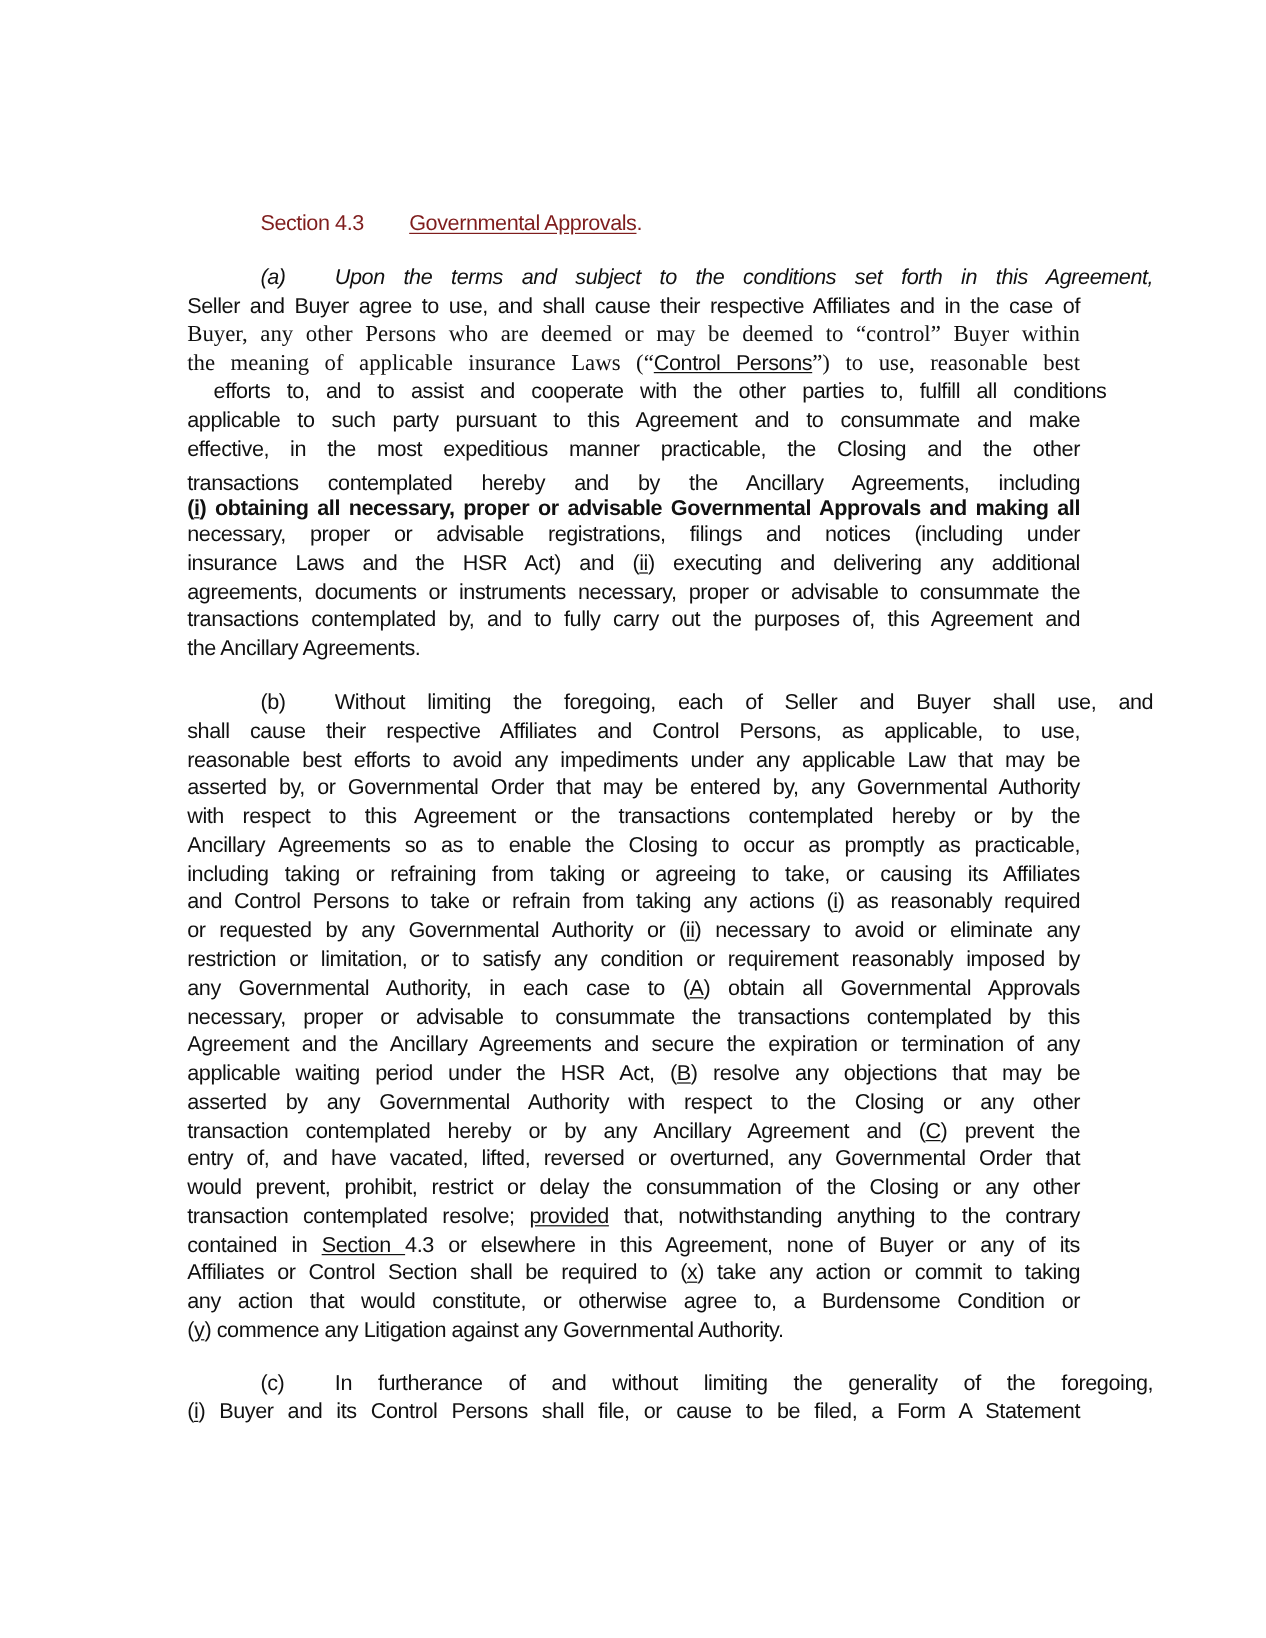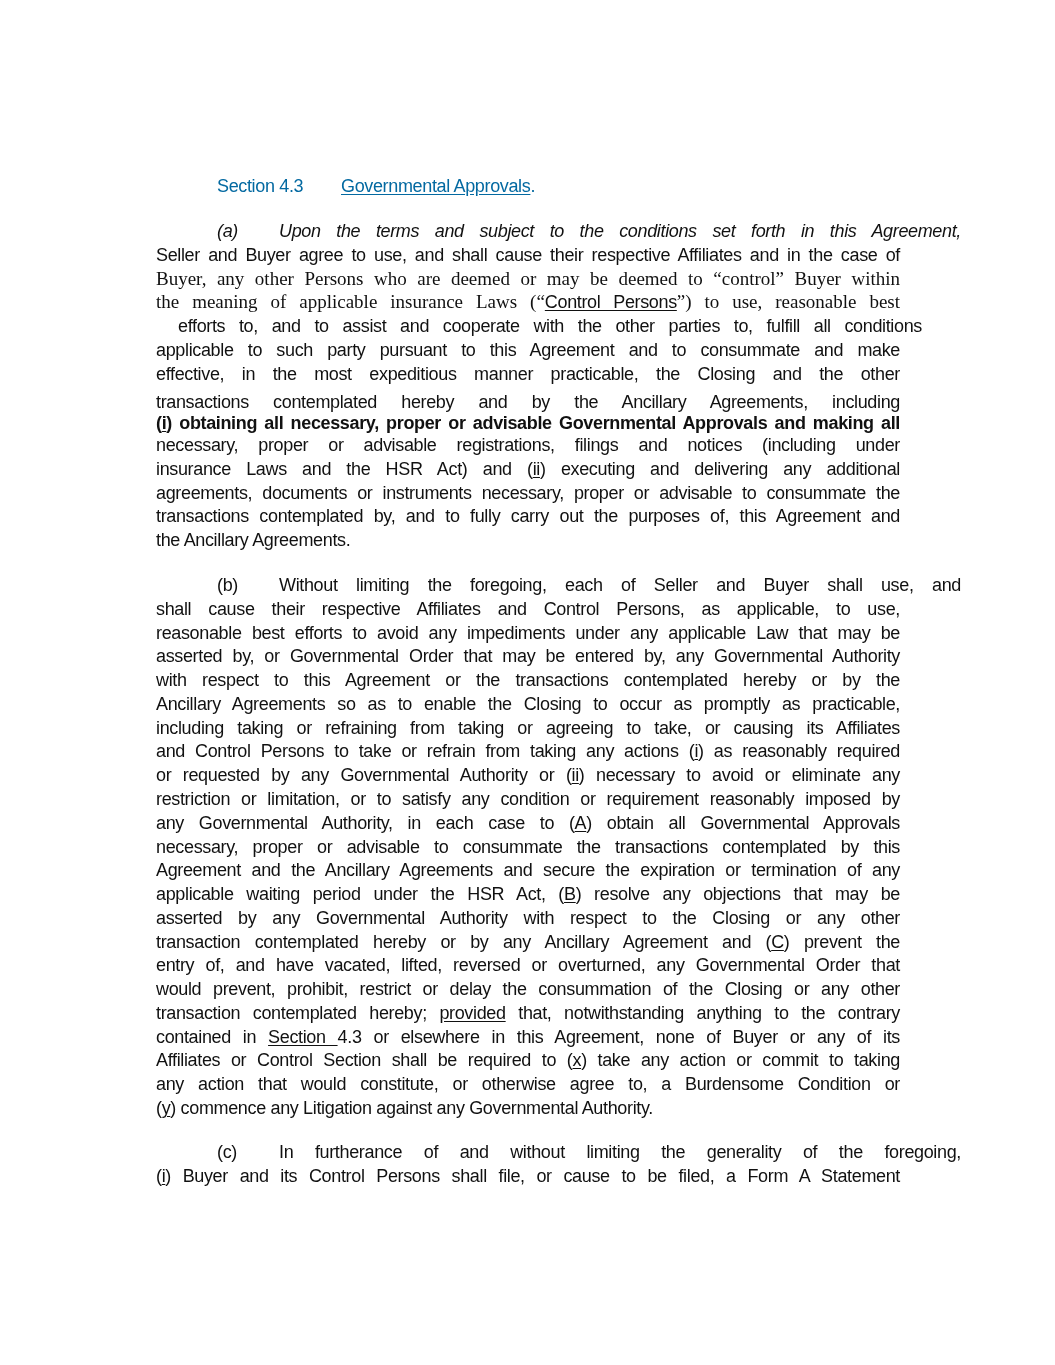--- a/index.html
+++ b/index.html
@@ -16,21 +16,21 @@
     white-space: nowrap;
     text-align: justify;
     text-align-last: justify;
     transform-origin: left top;
     letter-spacing: -0.35px;
     line-height: 24px;
   }
   .line.last { text-align-last: left; }
   .line.serif { font-family: "Liberation Serif", serif; font-size: 19px; letter-spacing: 0px; }
   .u { text-decoration: underline; text-underline-offset: 2px; }
-  .heading { position: absolute; top: 174px; left: 217px; font-family: "Liberation Sans", sans-serif; font-size: 18px; color:#0369a1; letter-spacing:-0.35px; white-space: nowrap; line-height:24px; }
+  .heading { position: absolute; top: 174px; left: 217px; font-family: "Liberation Sans", sans-serif; font-size: 18px; color:#7f1d1d; letter-spacing:-0.35px; white-space: nowrap; line-height:24px; }
   .heading .num { display: inline-block; width: 124px; }
   .lbl { display: inline-block; width: 62px; }
 </style>
 </head>
 <body>
 
 <div class="page">
 
   <div class="heading">
     <span class="num">Section 4.3</span><span class="u">Governmental Approvals</span><span>.</span>
@@ -65,21 +65,21 @@
     <div class="line" style="top: 763px;"><span>or requested by any Governmental Authority or (</span><span class="u">ii</span><span>) necessary to avoid or eliminate any</span></div>
     <div class="line" style="top: 787px;">restriction or limitation, or to satisfy any condition or requirement reasonably imposed by</div>
     <div class="line" style="top: 811px;"><span>any Governmental Authority, in each case to (</span><span class="u">A</span><span>) obtain all Governmental Approvals</span></div>
     <div class="line" style="top: 835px;">necessary, proper or advisable to consummate the transactions contemplated by this</div>
     <div class="line" style="top: 858px;">Agreement and the Ancillary Agreements and secure the expiration or termination of any</div>
     <div class="line" style="top: 882px;"><span>applicable waiting period under the HSR Act, (</span><span class="u">B</span><span>) resolve any objections that may be</span></div>
     <div class="line" style="top: 906px;">asserted by any Governmental Authority with respect to the Closing or any other</div>
     <div class="line" style="top: 930px;"><span>transaction contemplated hereby or by any Ancillary Agreement and (</span><span class="u">C</span><span>) prevent the</span></div>
     <div class="line" style="top: 953px;">entry of, and have vacated, lifted, reversed or overturned, any Governmental Order that</div>
     <div class="line" style="top: 977px;">would prevent, prohibit, restrict or delay the consummation of the Closing or any other</div>
-    <div class="line" style="top: 1001px;"><span>transaction contemplated hereby; </span><span class="u">provided</span><span> that, notwithstanding anything to the contrary</span></div>
+    <div class="line" style="top: 1001px;"><span>transaction contemplated resolve; </span><span class="u">provided</span><span> that, notwithstanding anything to the contrary</span></div>
     <div class="line" style="top: 1025px;"><span>contained in </span><span class="u">Section </span><span>4.3 or elsewhere in this Agreement, none of Buyer or any of its</span></div>
     <div class="line" style="top: 1048px;"><span>Affiliates or Control Section shall be required to (</span><span class="u">x</span><span>) take any action or commit to taking</span></div>
     <div class="line" style="top: 1072px;">any action that would constitute, or otherwise agree to, a Burdensome Condition or</div>
     <div class="line last" style="top: 1096px;"><span>(</span><span class="u">y</span><span>) commence any Litigation against any Governmental Authority.</span></div>
   </div>
 
   <div>
     <div class="line" style="top: 1140px; left: 217px;"><span class="lbl">(c)</span><span>In furtherance of and without limiting the generality of the foregoing,</span></div>
     <div class="line" style="top: 1164px;"><span>(</span><span class="u">i</span><span>) Buyer and its Control Persons shall file, or cause to be filed, a Form A Statement</span></div>
   </div>

